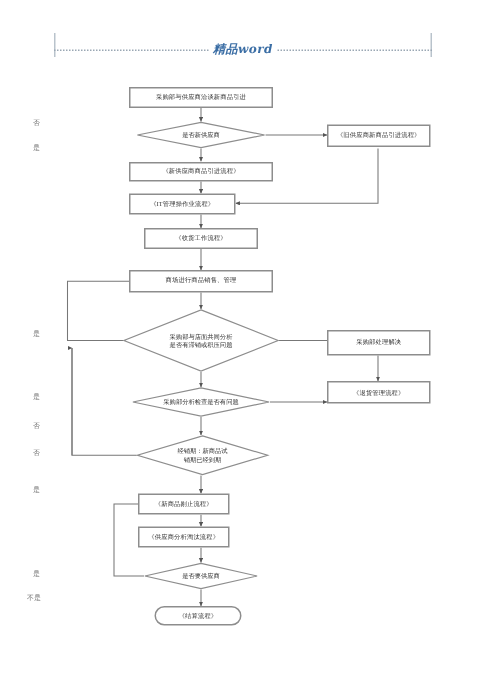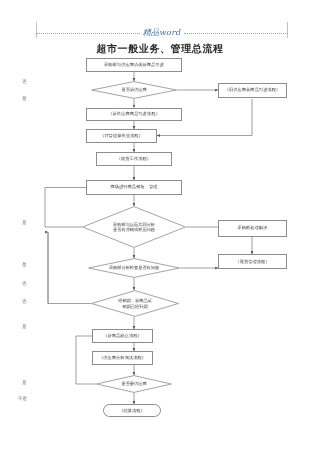--- a/index.html
+++ b/index.html
@@ -36,21 +36,21 @@
     flex: 1 1 auto;
     border-top: 1px dotted #9aa7b4;
     height: 0;
     transform: translateY(1px);
   }
   .brand {
     flex: 0 0 auto;
     padding: 0 3px;
     font-family: "DejaVu Serif", serif;
     font-style: italic;
-    font-weight: normal;
+    font-weight: bold;
     font-size: 8px;
     letter-spacing: 0.3px;
     color: #3b6ea5;
     white-space: nowrap;
   }
   .header-tick {
     position: absolute;
     top: 22px;
     width: 0;
     border-left: 1px solid #b9c3cc;
@@ -150,21 +150,20 @@
 <div id="page">
 
   <div class="header-tick left"></div>
   <div class="header-tick right"></div>
   <div class="header-band">
     <div class="dot-rule"></div>
     <div class="brand">精品word</div>
     <div class="dot-rule"></div>
   </div>
 
-  <div class="doc-title">超市一般业务、管理总流程</div>
 
   <div id="flow">
 
     <svg class="edge-layer" viewBox="0 0 320 453" preserveAspectRatio="none">
       <defs>
         <marker id="ah" markerWidth="5" markerHeight="5" refX="4.2" refY="2" orient="auto" markerUnits="strokeWidth">
           <path d="M0,0 L4.4,2 L0,4 z" fill="#555"></path>
         </marker>
       </defs>
       <g stroke="#777" stroke-width="0.7" fill="none" marker-end="url(#ah)">

